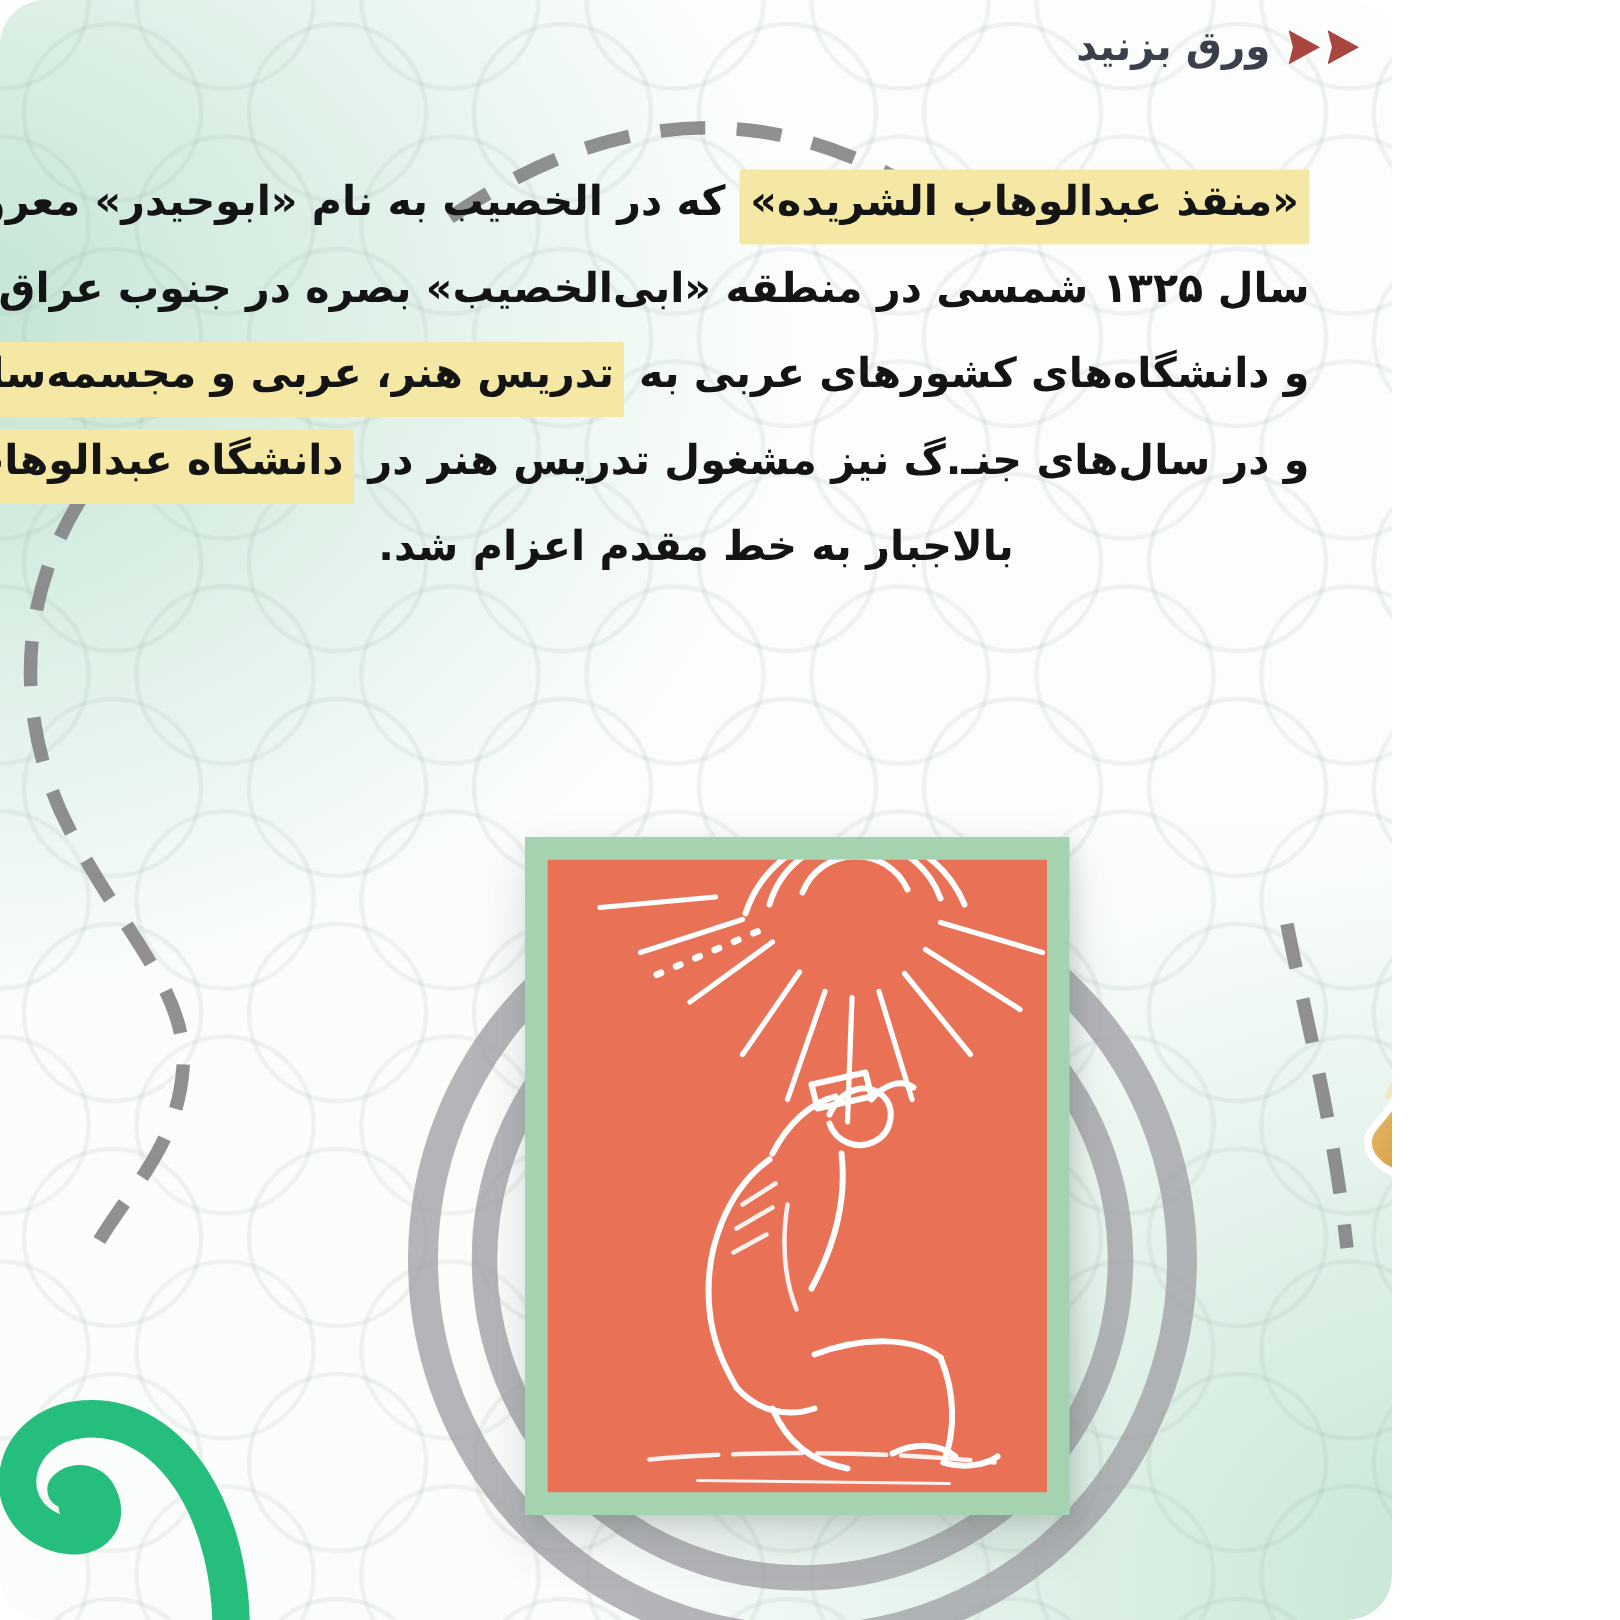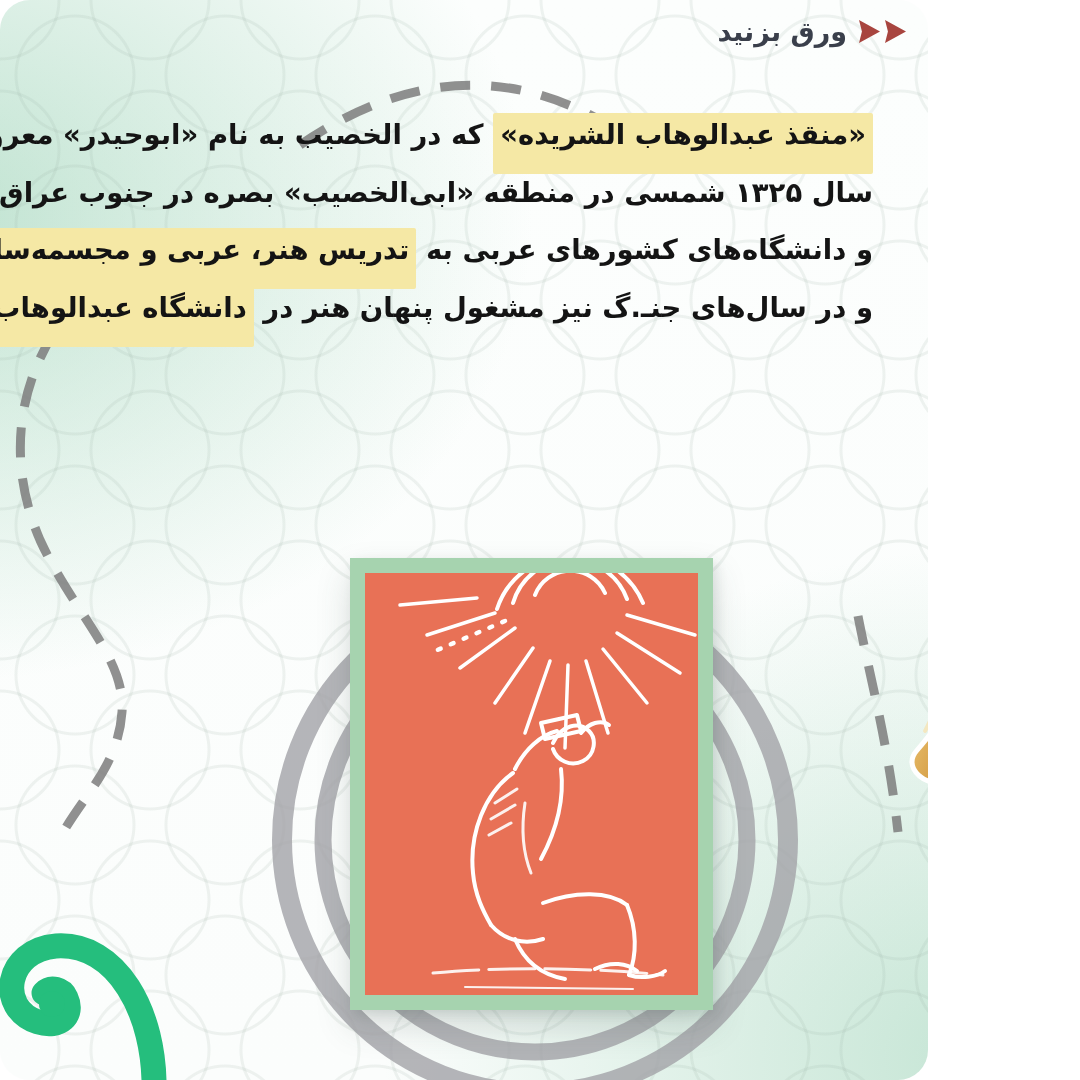--- a/index.html
+++ b/index.html
@@ -34,21 +34,21 @@
   }
   .article{
     position:absolute;top:106px;left:55px;right:55px;direction:rtl;text-align:center;
   }
   .t-line{
     height:57.5px;line-height:57.5px;white-space:nowrap;
     font-size:27.5px;font-weight:bold;color:var(--body-text,#141414);
   }
   .hl{
     background:var(--highlight-yellow,#f5e8a5);
-    padding:5px 7px 24px;border-radius:2px;
+    padding:5px 7px 13px;border-radius:2px;
   }
   .artwork-frame{
     position:absolute;left:350px;top:558px;width:363px;height:452px;
     background:var(--mint-frame,#a6d3af);
     box-shadow:0 16px 32px rgba(60,80,70,.18), 4px 4px 10px rgba(60,80,70,.12);
   }
   .artwork-frame svg{position:absolute;left:15px;top:15px;}
   .swirl-bl{position:absolute;left:-6px;top:916px;pointer-events:none;}
   .swirl-r{position:absolute;left:1012px;top:222px;pointer-events:none;}
   .brush{position:absolute;left:887px;top:373px;pointer-events:none;}
@@ -119,21 +119,22 @@
     <span class="chevrons">
         <i></i>
         <i></i>
       </span>
   </div>
 
   <div class="article">
       <div class="t-line"><span class="hl">«منقذ عبدالوهاب الشریده»</span><span> که در الخصیب به نام «ابوحیدر» معروف است، در</span></div>
       <div class="t-line"><span>سال ۱۳۲۵ شمسی در منطقه «ابی‌الخصیب» بصره در جنوب عراق متولد شد. او</span></div>
       <div class="t-line"><span>و دانشگاه‌های کشورهای عربی به </span><span class="hl">تدریس هنر، عربی و مجسمه‌سازی</span><span> پرداخت</span></div>
-      <div class="t-line"><span>و در سال‌های جنـ.گ نیز مشغول پنهان هنر در </span><span class="hl">دانشگاه عبدالوهاب بغداد</span><span> بود.</span></div>
+      <div class="t-line"><span>و در سال‌های جنـ.گ نیز مشغول تدریس هنر در </span><span class="hl">دانشگاه عبدالوهاب بغداد</span><span> بود.</span></div>
+      <div class="t-line"><span>بالاجبار به خط مقدم اعزام شد.</span></div>
     </div>
 
   <div class="artwork-frame">
     <svg width="333" height="422" viewBox="0 0 333 422" aria-hidden="true">
       <rect x="0" y="0" width="333" height="422" fill="#E87156"></rect>
 
       <g class="art-stroke" stroke-width="4">
         <path d="M 132 36 A 78 78 0 0 1 278 30"></path>
         <path d="M 148 30 A 60 60 0 0 1 262 26"></path>
         <path d="M 170 22 A 38 38 0 0 1 240 20"></path>

